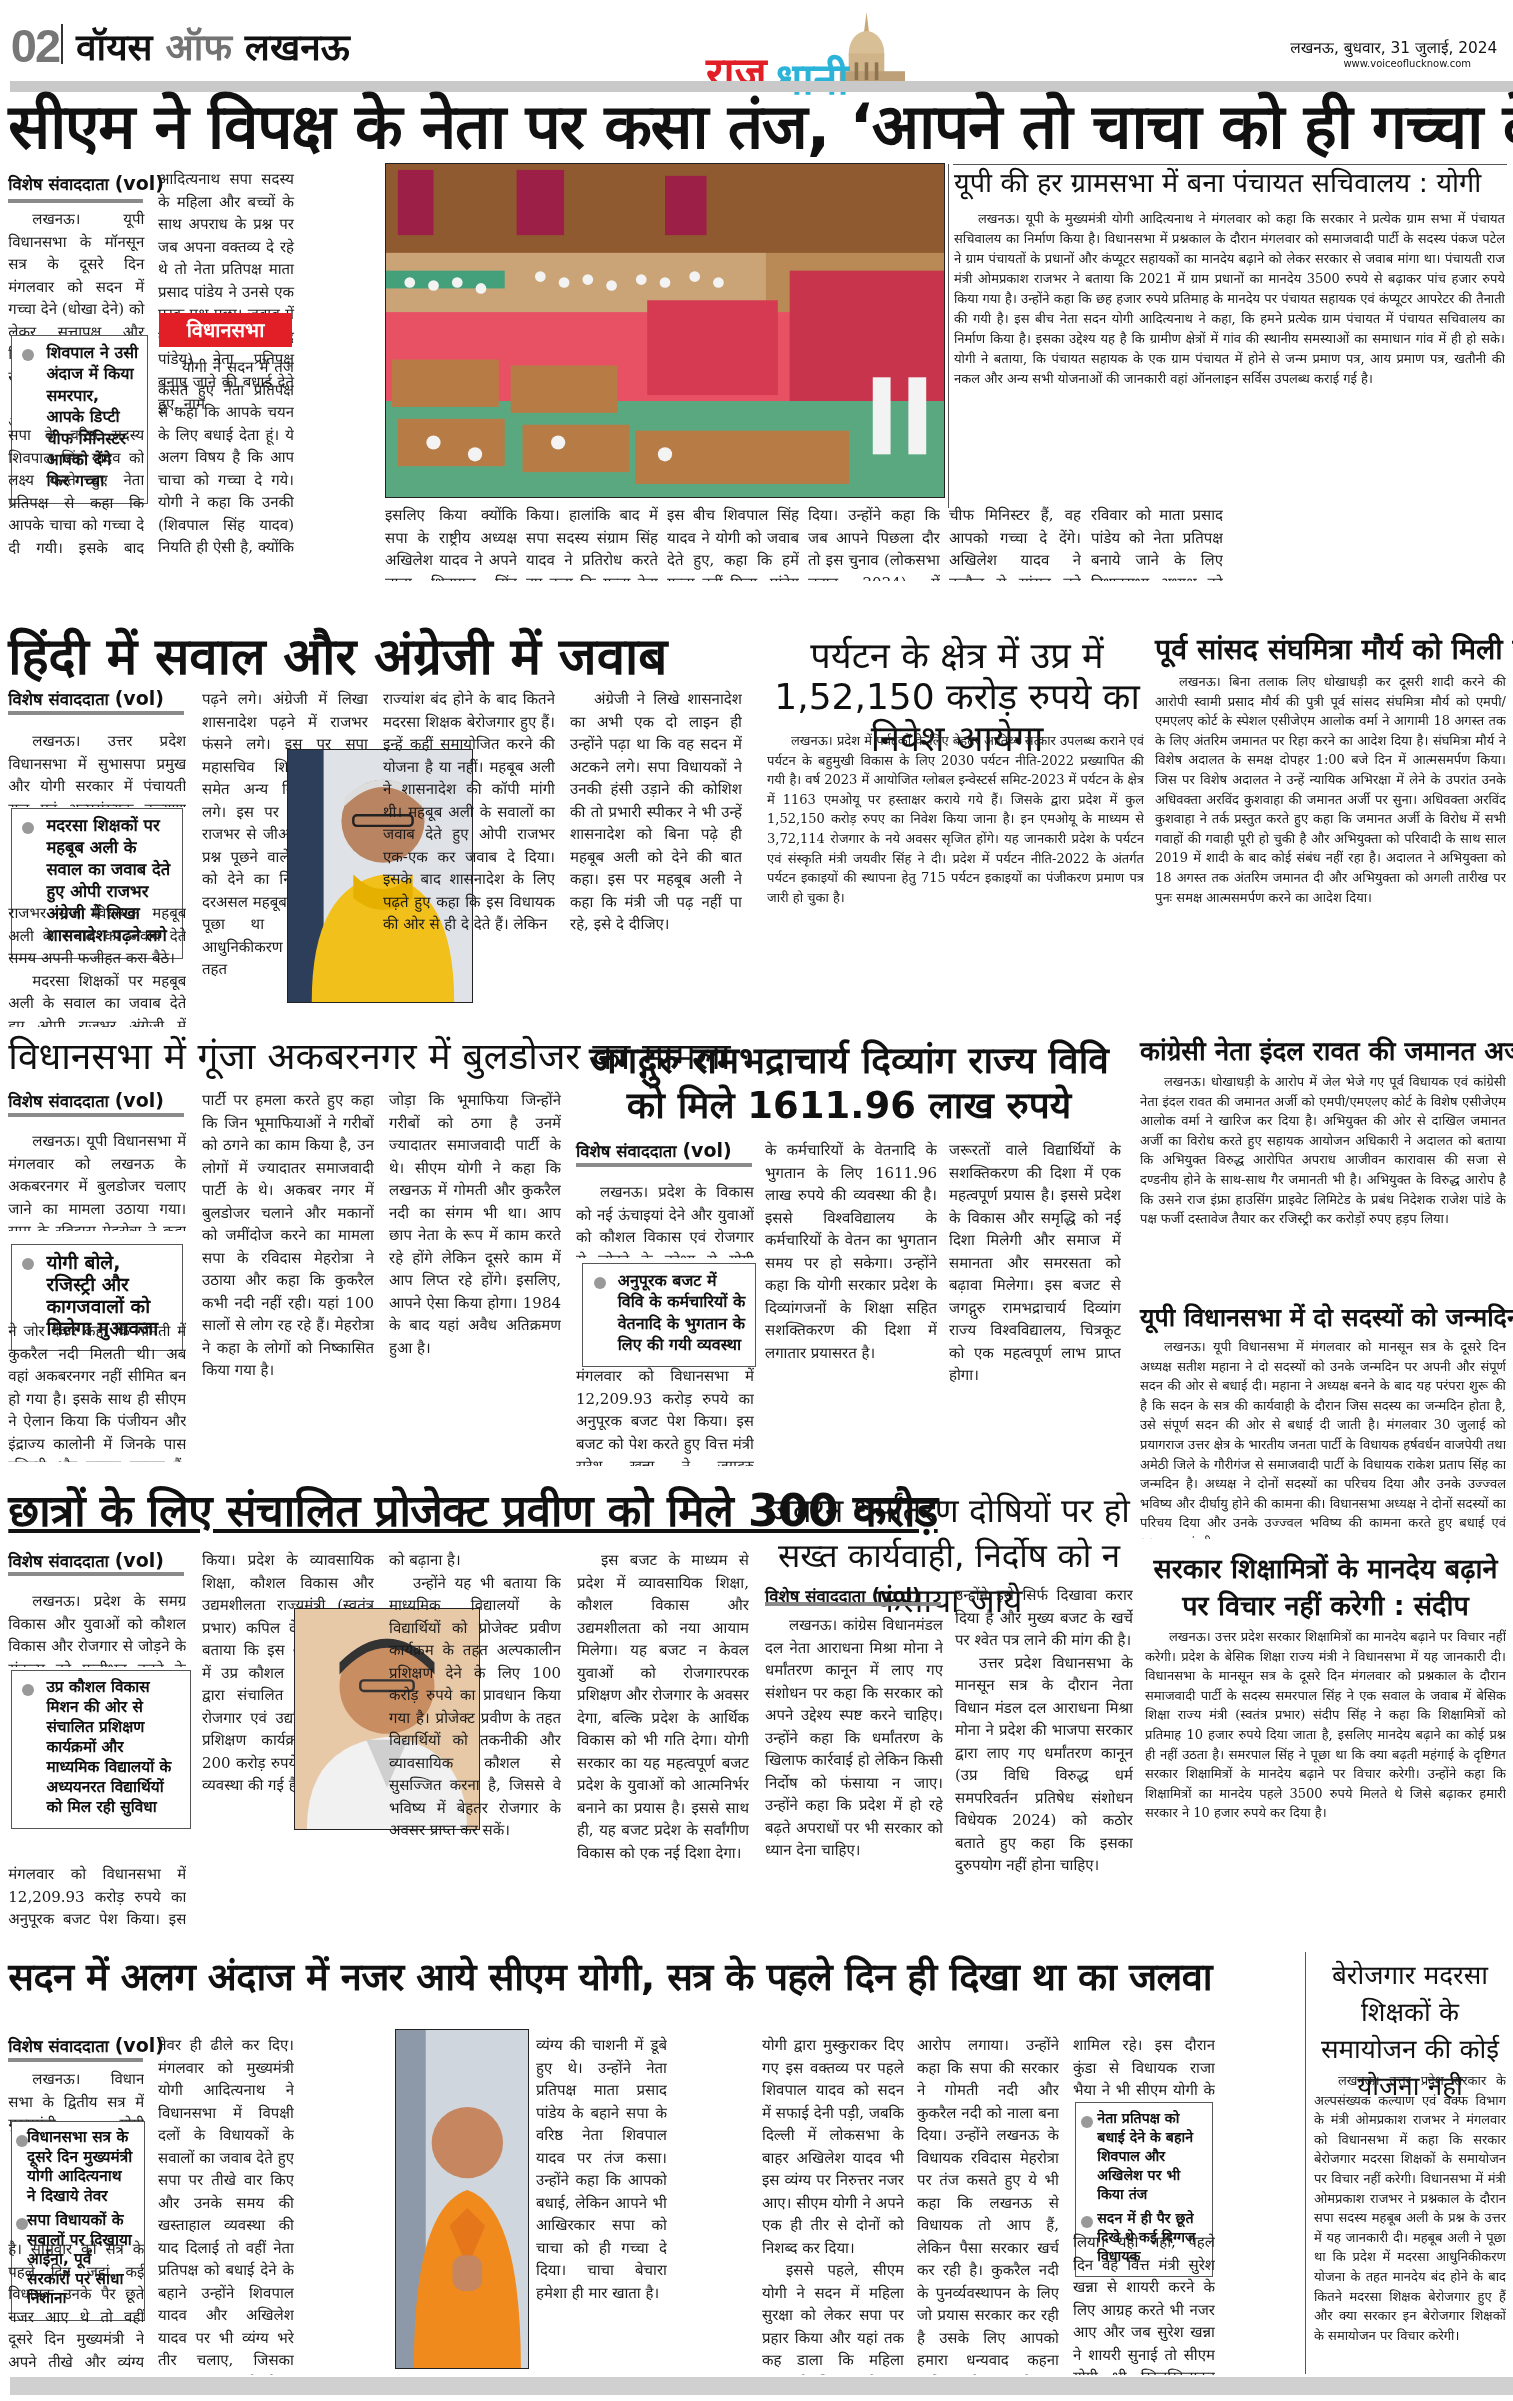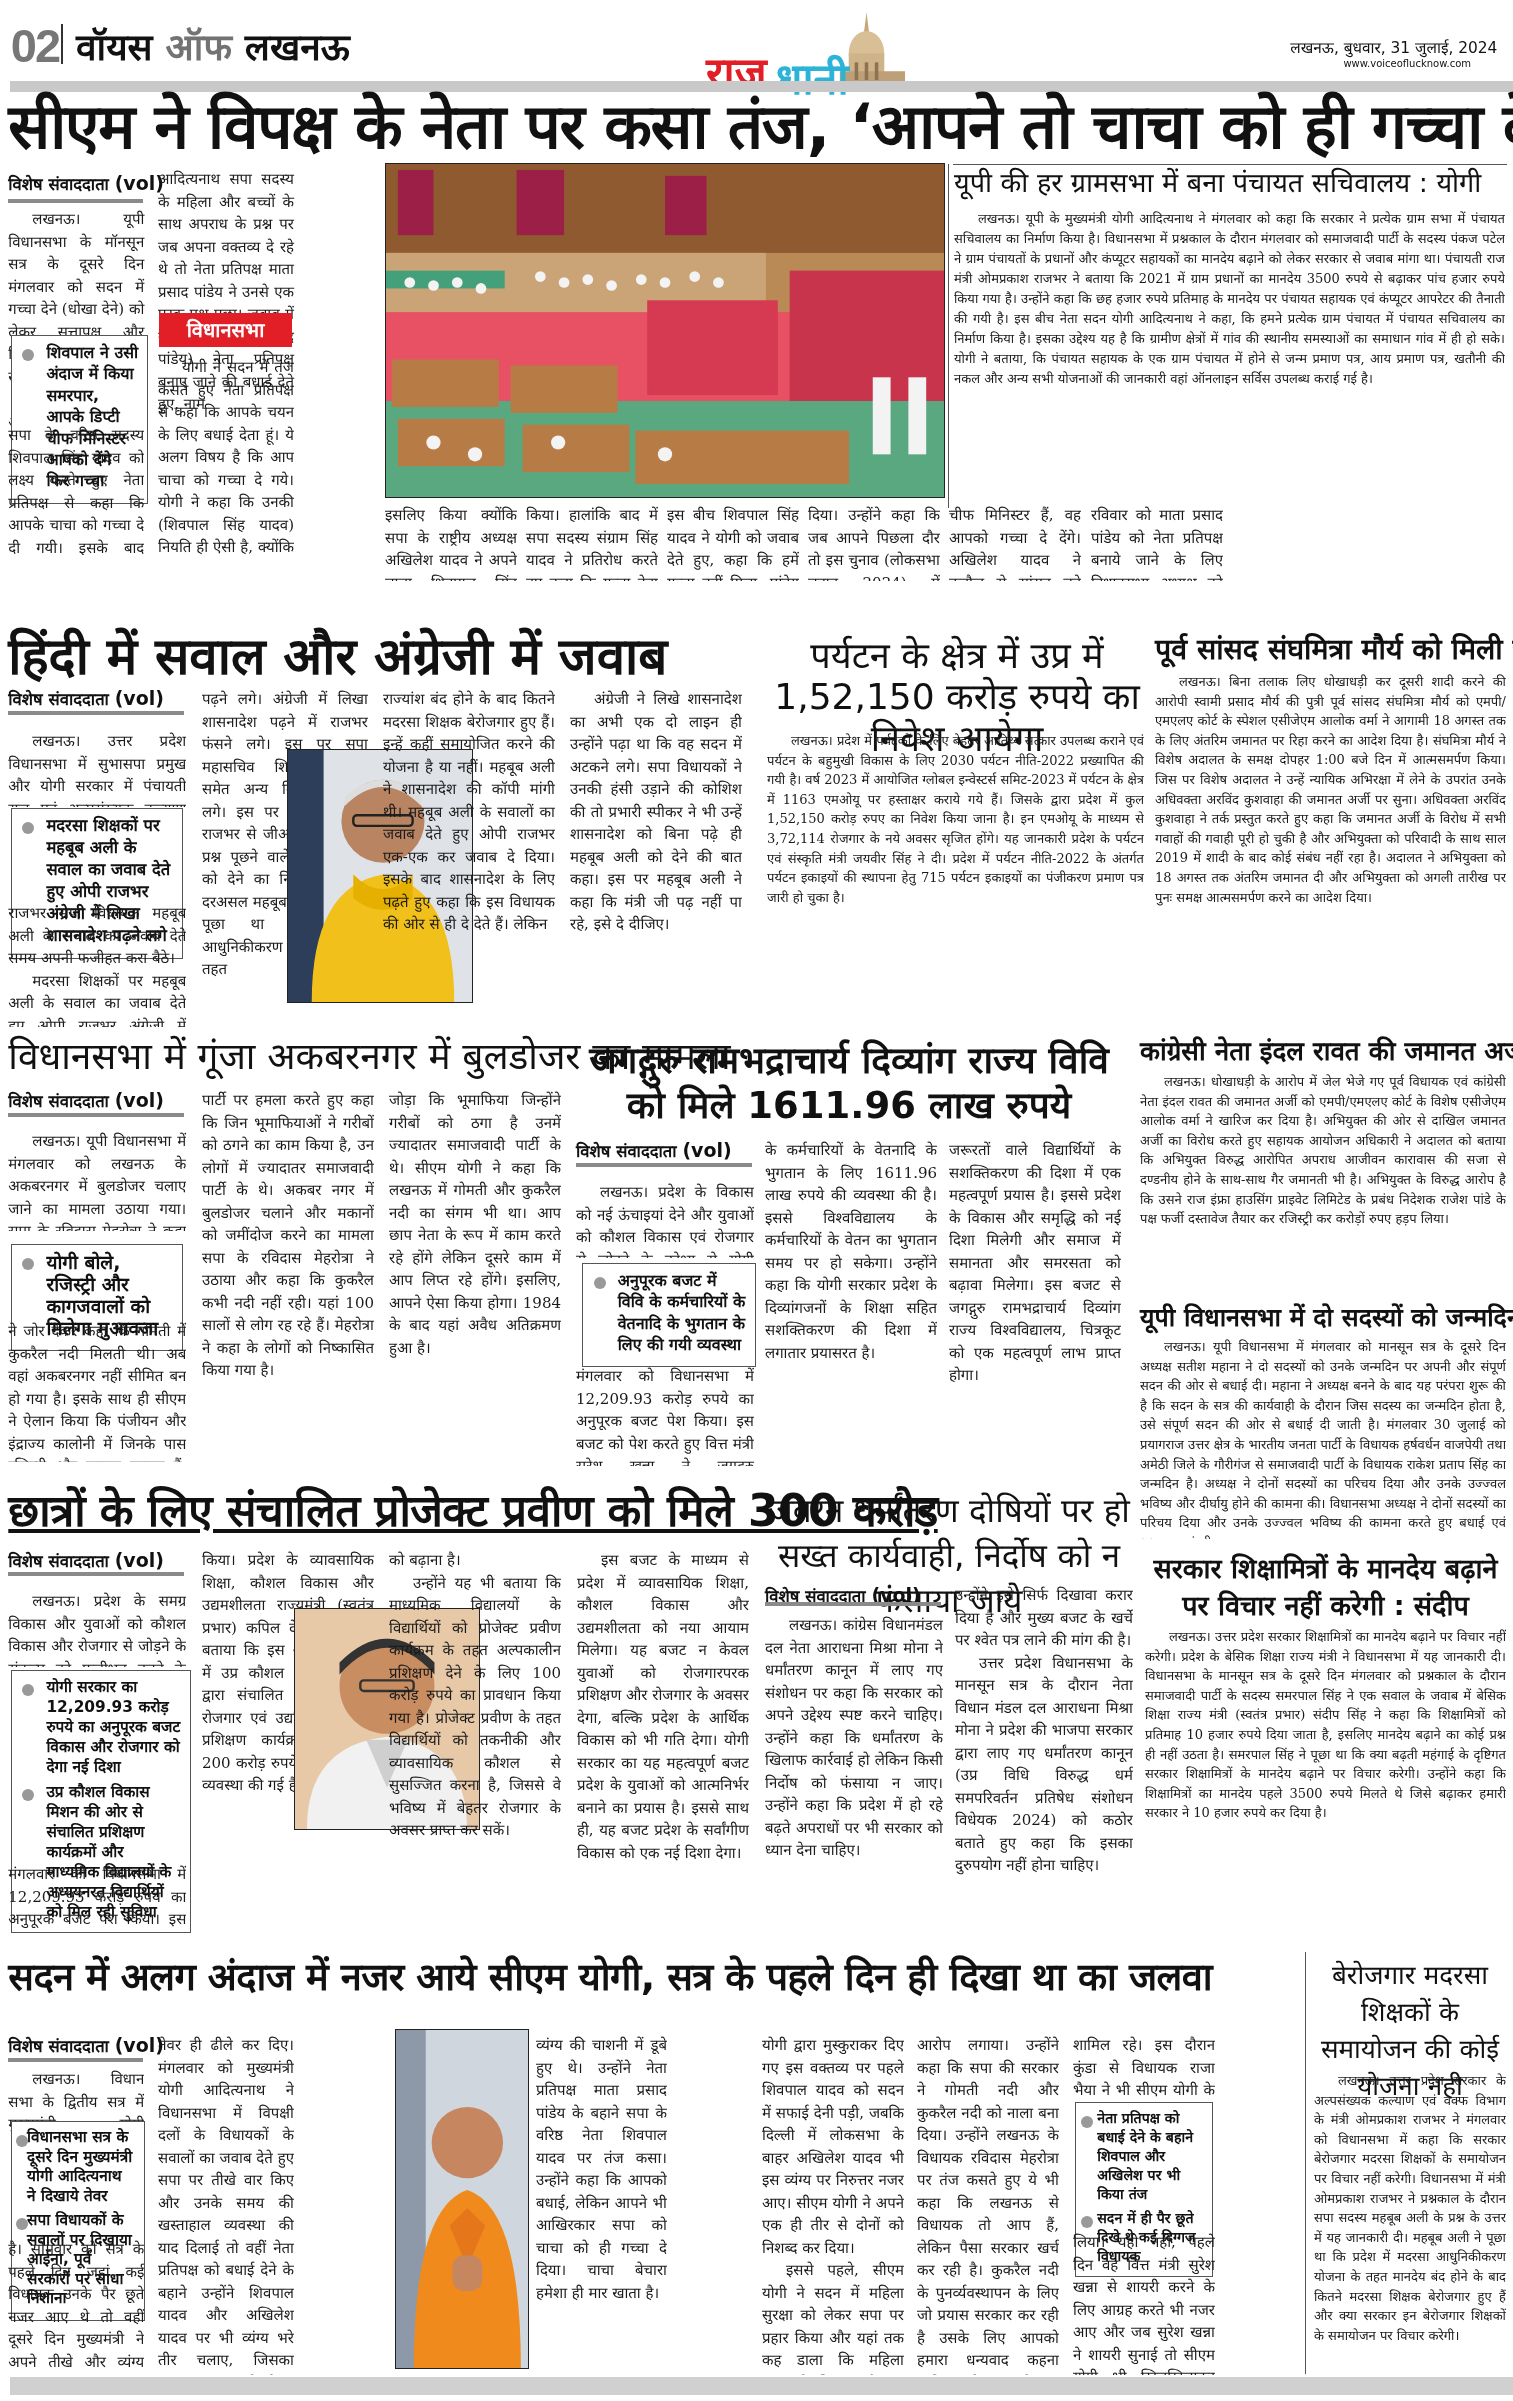--- a/index.html
+++ b/index.html
@@ -257,21 +257,20 @@
 <div class="abs hl-xl" style="left:8.3px;top:1488px;font-size:44px;letter-spacing:-0.6px;text-decoration:underline;">छात्रों के लिए संचालित प्रोजेक्ट प्रवीण को मिले 300 करोड़</div>
 <div class="abs byline" style="left:8.3px;top:1549px;">
   <span>विशेष संवाददाता</span>
   <b>(vol)</b>
 </div>
 <div class="abs byline-rule" style="left:8.3px;top:1572px;width:176px;"></div>
 <div class="abs col" style="left:8.3px;top:1590px;width:178px;height:77px;overflow:hidden;">
     <p>लखनऊ। प्रदेश के समग्र विकास और युवाओं को कौशल विकास और रोजगार से जोड़ने के संकल्प को फलीभूत करने के लिए योगी सरकार ने</p>
   </div>
 <div class="abs hbox" style="left:10.7px;top:1670px;width:159px;">
-  <div class="it" style="font-size:15.4px;line-height:20px;">योगी सरकार का 12,209.93 करोड़ रुपये का अनुपूरक बजट विकास और रोजगार को देगा नई दिशा</div>
   <div class="it" style="font-size:15.4px;line-height:20px;">उप्र कौशल विकास मिशन की ओर से संचालित प्रशिक्षण कार्यक्रमों और माध्यमिक विद्यालयों के अध्ययनरत विद्यार्थियों को मिल रही सुविधा</div>
 </div>
 <div class="abs col" style="left:8.3px;top:1863px;width:178px;height:65px;overflow:hidden;">
     <p style="text-indent:0">मंगलवार को विधानसभा में 12,209.93 करोड़ रुपये का अनुपूरक बजट पेश किया। इस बजट को वित्त मंत्री सुरेश खन्ना ने प्रस्तुत</p>
   </div>
 <div class="abs col" style="left:202px;top:1549px;width:172px;height:380px;overflow:hidden;">
     <p style="text-indent:0">किया। प्रदेश के व्यावसायिक शिक्षा, कौशल विकास और उद्यमशीलता राज्यमंत्री (स्वतंत्र प्रभार) कपिल देव अग्रवाल ने बताया कि इस अनुपूरक बजट में उप्र कौशल विकास मिशन द्वारा संचालित किये जा रहे रोजगार एवं उद्यमिता आधारित प्रशिक्षण कार्यक्रमों के लिए 200 करोड़ रुपये की अतिरिक्त व्यवस्था की गई है।</p>
   </div>
 <div class="abs photo" style="left:294px;top:1608px;width:184px;height:220px;">
   <svg width="100%" height="100%" viewBox="0 0 310 370" preserveAspectRatio="none">

